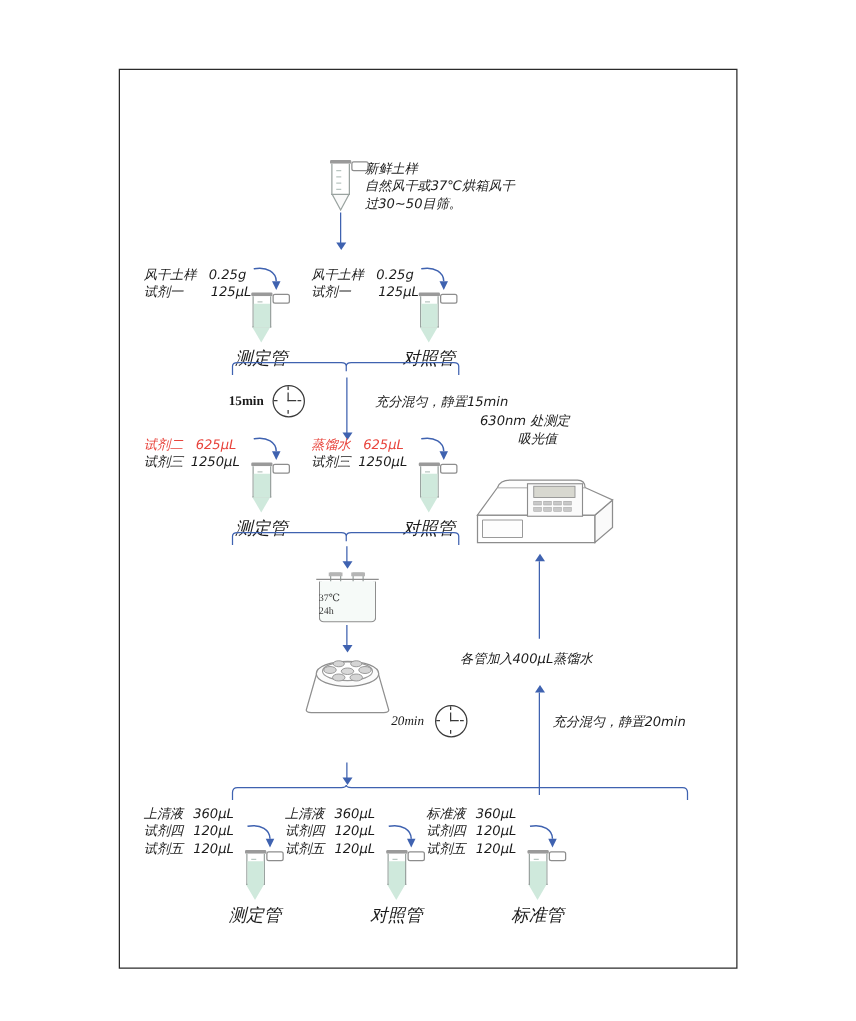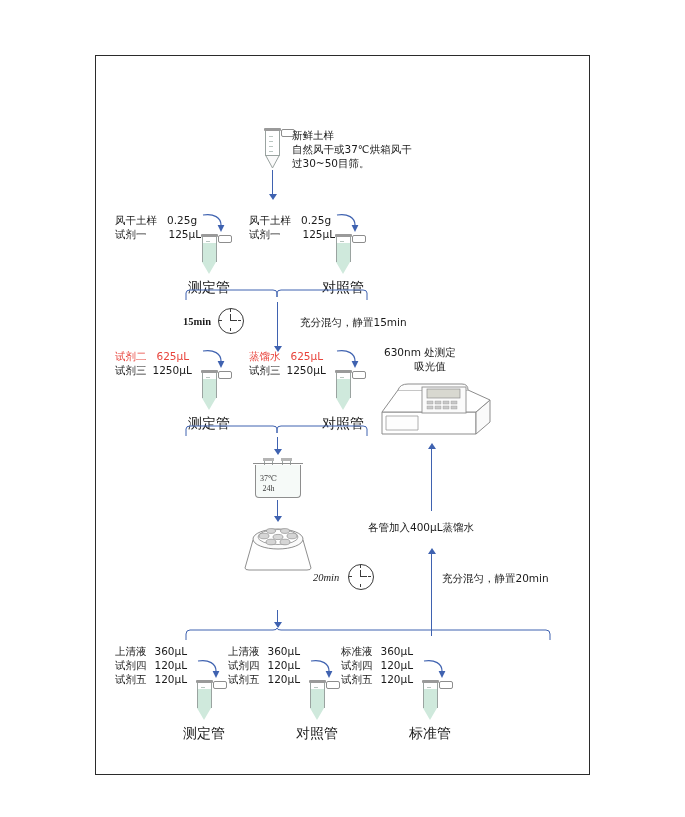--- a/index.html
+++ b/index.html
@@ -3,21 +3,21 @@
 <meta charset="utf-8">
 <style>
   html,body{margin:0;padding:0;background:#ffffff;}
   body{width:685px;height:817px;position:relative;
        font-family:"Liberation Serif","DejaVu Serif",serif;
        color:#1a1a1a;-webkit-font-smoothing:none;}
 
   #frame{position:absolute;left:95px;top:55px;width:495px;height:720px;
          border:1.2px solid #2b2b2b;background:#fff;box-sizing:border-box;}
   .t{position:absolute;white-space:nowrap;line-height:1.35;}
-  .cn{font-family:"DejaVu Sans","Liberation Sans",sans-serif;}
+  .cn{font-family:"DejaVu Sans","Liberation Sans",sans-serif;font-style:italic;}
 
   #title{left:22px;top:18px;font-size:14.5px;letter-spacing:.2px;}
 
   .lbl{font-size:10.5px;}
   .lbl-red{color:#e8443c;}
   .tubelab{font-size:14px;text-align:center;}
 
   
   .tube{position:absolute;width:17px;height:40px;}
   .tube .cap{position:absolute;left:0;top:0;width:17px;height:3px;
@@ -59,21 +59,21 @@
 
   
   .bath{position:absolute;width:46px;height:40px;}
   .bath .tank{position:absolute;left:0;top:7px;width:46px;height:33px;
               border:1.2px solid #8e8e8e;border-top:none;border-radius:0 0 4px 4px;
               background:#f6faf8;box-sizing:border-box;}
   .bath .rim{position:absolute;left:-2px;top:5px;width:50px;height:1.4px;background:#8e8e8e;}
   .bath .vial{position:absolute;top:0;width:9px;height:22px;
               border:1px solid #9aa3a0;background:#fff;box-sizing:border-box;}
   .bath .vcap{position:absolute;top:0;width:11px;height:2.5px;background:#b5b5b5;}
-  .bath .btxt{position:absolute;width:27px;text-align:center;font-size:8px;
+  .bath .btxt{position:absolute;width:27px;text-align:left;font-size:8px;
               color:#3b3b3b;line-height:1.15;}
 
   
   .centri{position:absolute;width:74px;height:48px;}
 
   
   .spec{position:absolute;width:116px;height:68px;}
 </style>
 </head>
 <body>
@@ -340,18 +340,18 @@
       <rect x="67" y="29" width="6" height="3"></rect>
         <rect x="75" y="29" width="6" height="3"></rect>
       <rect x="51" y="34" width="6" height="3"></rect>
         <rect x="59" y="34" width="6" height="3"></rect>
       <rect x="67" y="34" width="6" height="3"></rect>
         <rect x="75" y="34" width="6" height="3"></rect>
     </g>
     <path d="M10,44 L10,58 L42,58 L42,44 Z" fill="#fdfdfd" stroke="#9a9a9a" stroke-width="0.8"></path>
   </svg>
 
-  <div class="t cn lbl" style="left:288px;top:289px;width:120px;">
+  <div class="t cn lbl" style="left:288px;top:274px;width:120px;">
     <div>630nm 处测定</div>
     <div style="text-align:center;width:92px;">吸光值</div>
   </div>
 
 </div>
 
 </body></html>

